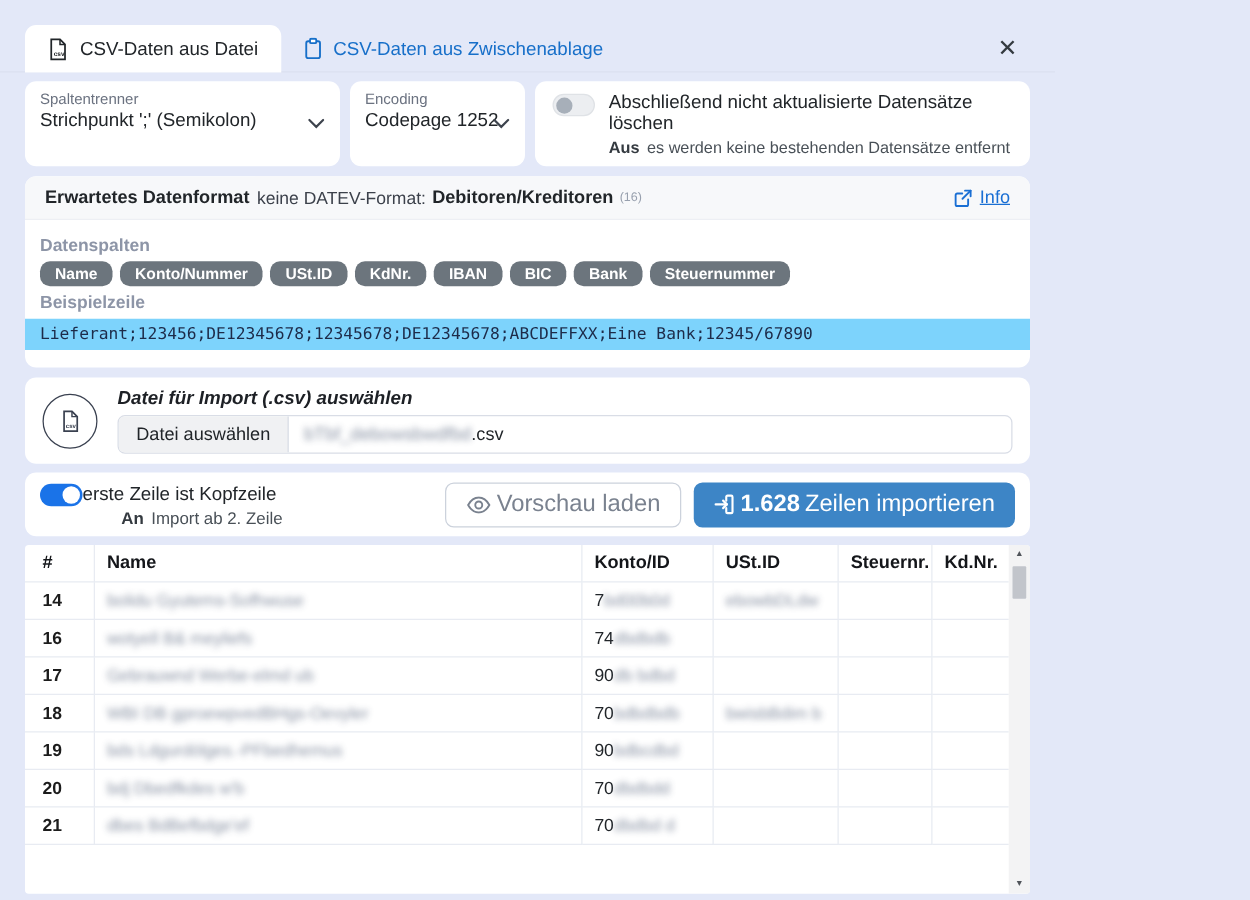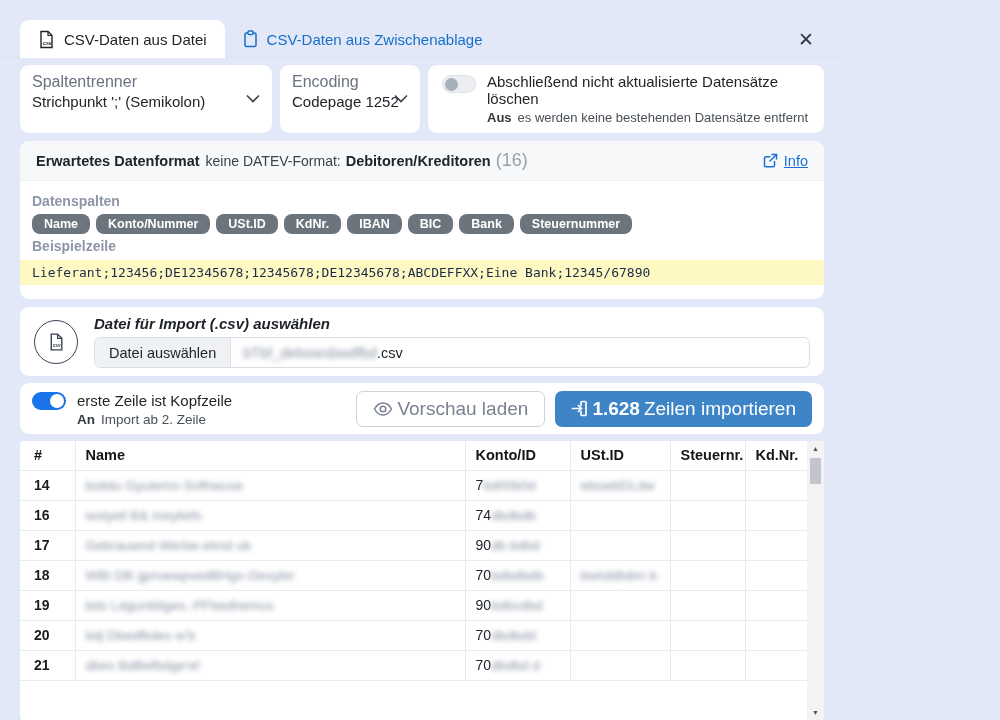--- a/index.html
+++ b/index.html
@@ -17,21 +17,21 @@
   .tabbar:after { content:""; position:absolute; left:-20px; right:-20px; bottom:0; height:1px; background:#dbe0f0; }
   .tab { display:flex; align-items:center; gap:9px; padding:0 18px; font-size:15px; cursor:pointer; position:relative; z-index:1; }
   .tab.active { background:#fff; border-radius:9px 9px 0 0; color:#212529; }
   .tab.inactive { color:#176fc9; }
   .close-btn { margin-left:auto; align-self:center; font-size:19px; color:#343a40; padding:2px 10px; cursor:pointer; line-height:1; }
 
   
   .cards-row { display:flex; gap:8px; margin-top:7px; }
   .card { background:#fff; border-radius:9px; }
   .select-card { padding:7px 12px; position:relative; cursor:pointer; }
-  .select-card .lbl { font-size:16px; color:#6b7280; line-height:1.25; }
+  .select-card .lbl { font-size:12px; color:#6b7280; line-height:1.25; }
   .select-card .val { font-size:15px; color:#212529; line-height:1.3; white-space:nowrap; }
   .sep-card { width:252px; }
   .enc-card { width:140px; }
   .chev { position:absolute; right:12px; top:50%; transform:translateY(-50%); }
   .toggle-card { flex:1; padding:8px 14px; display:flex; gap:11px; }
   .toggle-card .txt .main { font-size:15px; color:#212529; }
   .toggle-card .txt .sub { font-size:13px; color:#495057; margin-top:3px; }
   .sub b { color:#343a40; margin-right:6px; }
 
   .switch { width:34px; height:18px; border-radius:9px; position:relative; flex:0 0 auto; margin-top:2px; cursor:pointer; }
@@ -39,42 +39,42 @@
   .switch.off .knob { position:absolute; left:2px; top:1.5px; width:13px; height:13px; border-radius:50%; background:#a7afb9; }
   .switch.on { background:#1a73e8; }
   .switch.on .knob { position:absolute; right:2px; top:2px; width:14px; height:14px; border-radius:50%; background:#fff; }
 
   
   .format-card { margin-top:8px; overflow:hidden; }
   .format-head { background:#f7f8fa; border-bottom:1px solid #edeff4; padding:9px 16px; display:flex; align-items:center; }
   .format-head .t-bold { font-weight:bold; font-size:14.5px; }
   .format-head .t-mid { margin-left:6px; font-size:14px; color:#3c414b; }
   .format-head .t-val { margin-left:5px; font-weight:bold; font-size:14.5px; }
-  .format-head .t-cnt { margin-left:5px; color:#98a0ae; font-size:18px; }
+  .format-head .t-cnt { margin-left:5px; color:#98a0ae; font-size:10px; }
   .info-link { margin-left:auto; display:flex; align-items:center; gap:6px; color:#1a6fd4; font-size:14.5px; cursor:pointer; }
   .info-link .info-txt { text-decoration:underline; }
   .format-body { padding:8px 0 14px 0; }
   .sec-label { font-size:14px; font-weight:bold; color:#8d95a7; margin:4px 12px 0 12px; }
   .badges { display:flex; gap:6px; margin:5px 12px 0 12px; }
   .badge { background:#6c757d; color:#fff; font-weight:bold; font-size:12.5px; padding:3px 12px; border-radius:8px; white-space:nowrap; }
-  .example-line { margin-top:6px; background:#fef9c3; padding:5px 12px; font-family:"DejaVu Sans Mono", monospace; font-size:13px; color:#1d2b49; white-space:nowrap; }
+  .example-line { margin-top:6px; background:#7dd3fc; padding:5px 12px; font-family:"DejaVu Sans Mono", monospace; font-size:13px; color:#1d2b49; white-space:nowrap; }
 
   
   .file-card { margin-top:8px; padding:8px 14px; display:flex; align-items:center; gap:16px; }
   .csv-circle { width:44px; height:44px; border:1.6px solid #3a4150; border-radius:50%; display:flex; align-items:center; justify-content:center; flex:0 0 auto; }
   .file-right { flex:1; }
   .file-title { font-style:italic; font-weight:bold; font-size:15px; color:#1d2025; }
   .file-input { margin-top:5px; height:31px; border:1px solid #d9dde6; border-radius:6px; display:flex; align-items:stretch; background:#fff; overflow:hidden; cursor:pointer; }
   .file-choose { background:#f0f1f3; border-right:1px solid #d9dde6; padding:0 14px; display:flex; align-items:center; font-size:14.5px; color:#212529; }
   .file-name { display:flex; align-items:center; padding:0 12px; font-size:14.5px; color:#212529; }
 
   
   .actions-card { margin-top:7px; padding:7px 12px; display:flex; align-items:center; }
-  .head-toggle .row1 { display:flex; align-items:center; gap:11px; font-size:15px; }
-  .head-toggle .row2 { margin-left:45px; font-size:13.5px; color:#495057; margin-top:2px; }
+  .head-toggle .row1 { display:flex; align-items:center; font-size:15px; }
+  .head-toggle .row2 { margin-left:65px; font-size:13.5px; color:#495057; margin-top:2px; }
   .btns { margin-left:auto; display:flex; gap:10px; }
   .btn { height:36px; border-radius:7px; display:flex; align-items:center; gap:4px; padding:0 16px; font-size:19px; cursor:pointer; }
   .btn-preview { background:#fff; border:1px solid #ccd2dc; color:#7a828f; }
   .btn-import { background:#3d85c6; color:#fff; }
   .btn-import .cnt { font-weight:bold; }
 
   
   .table-card { margin-top:7px; height:279px; display:flex; background:#fff; border-radius:3px; overflow:hidden; }
   .table-area { flex:1; overflow:hidden; }
   table { width:100%; border-collapse:collapse; table-layout:fixed; }

